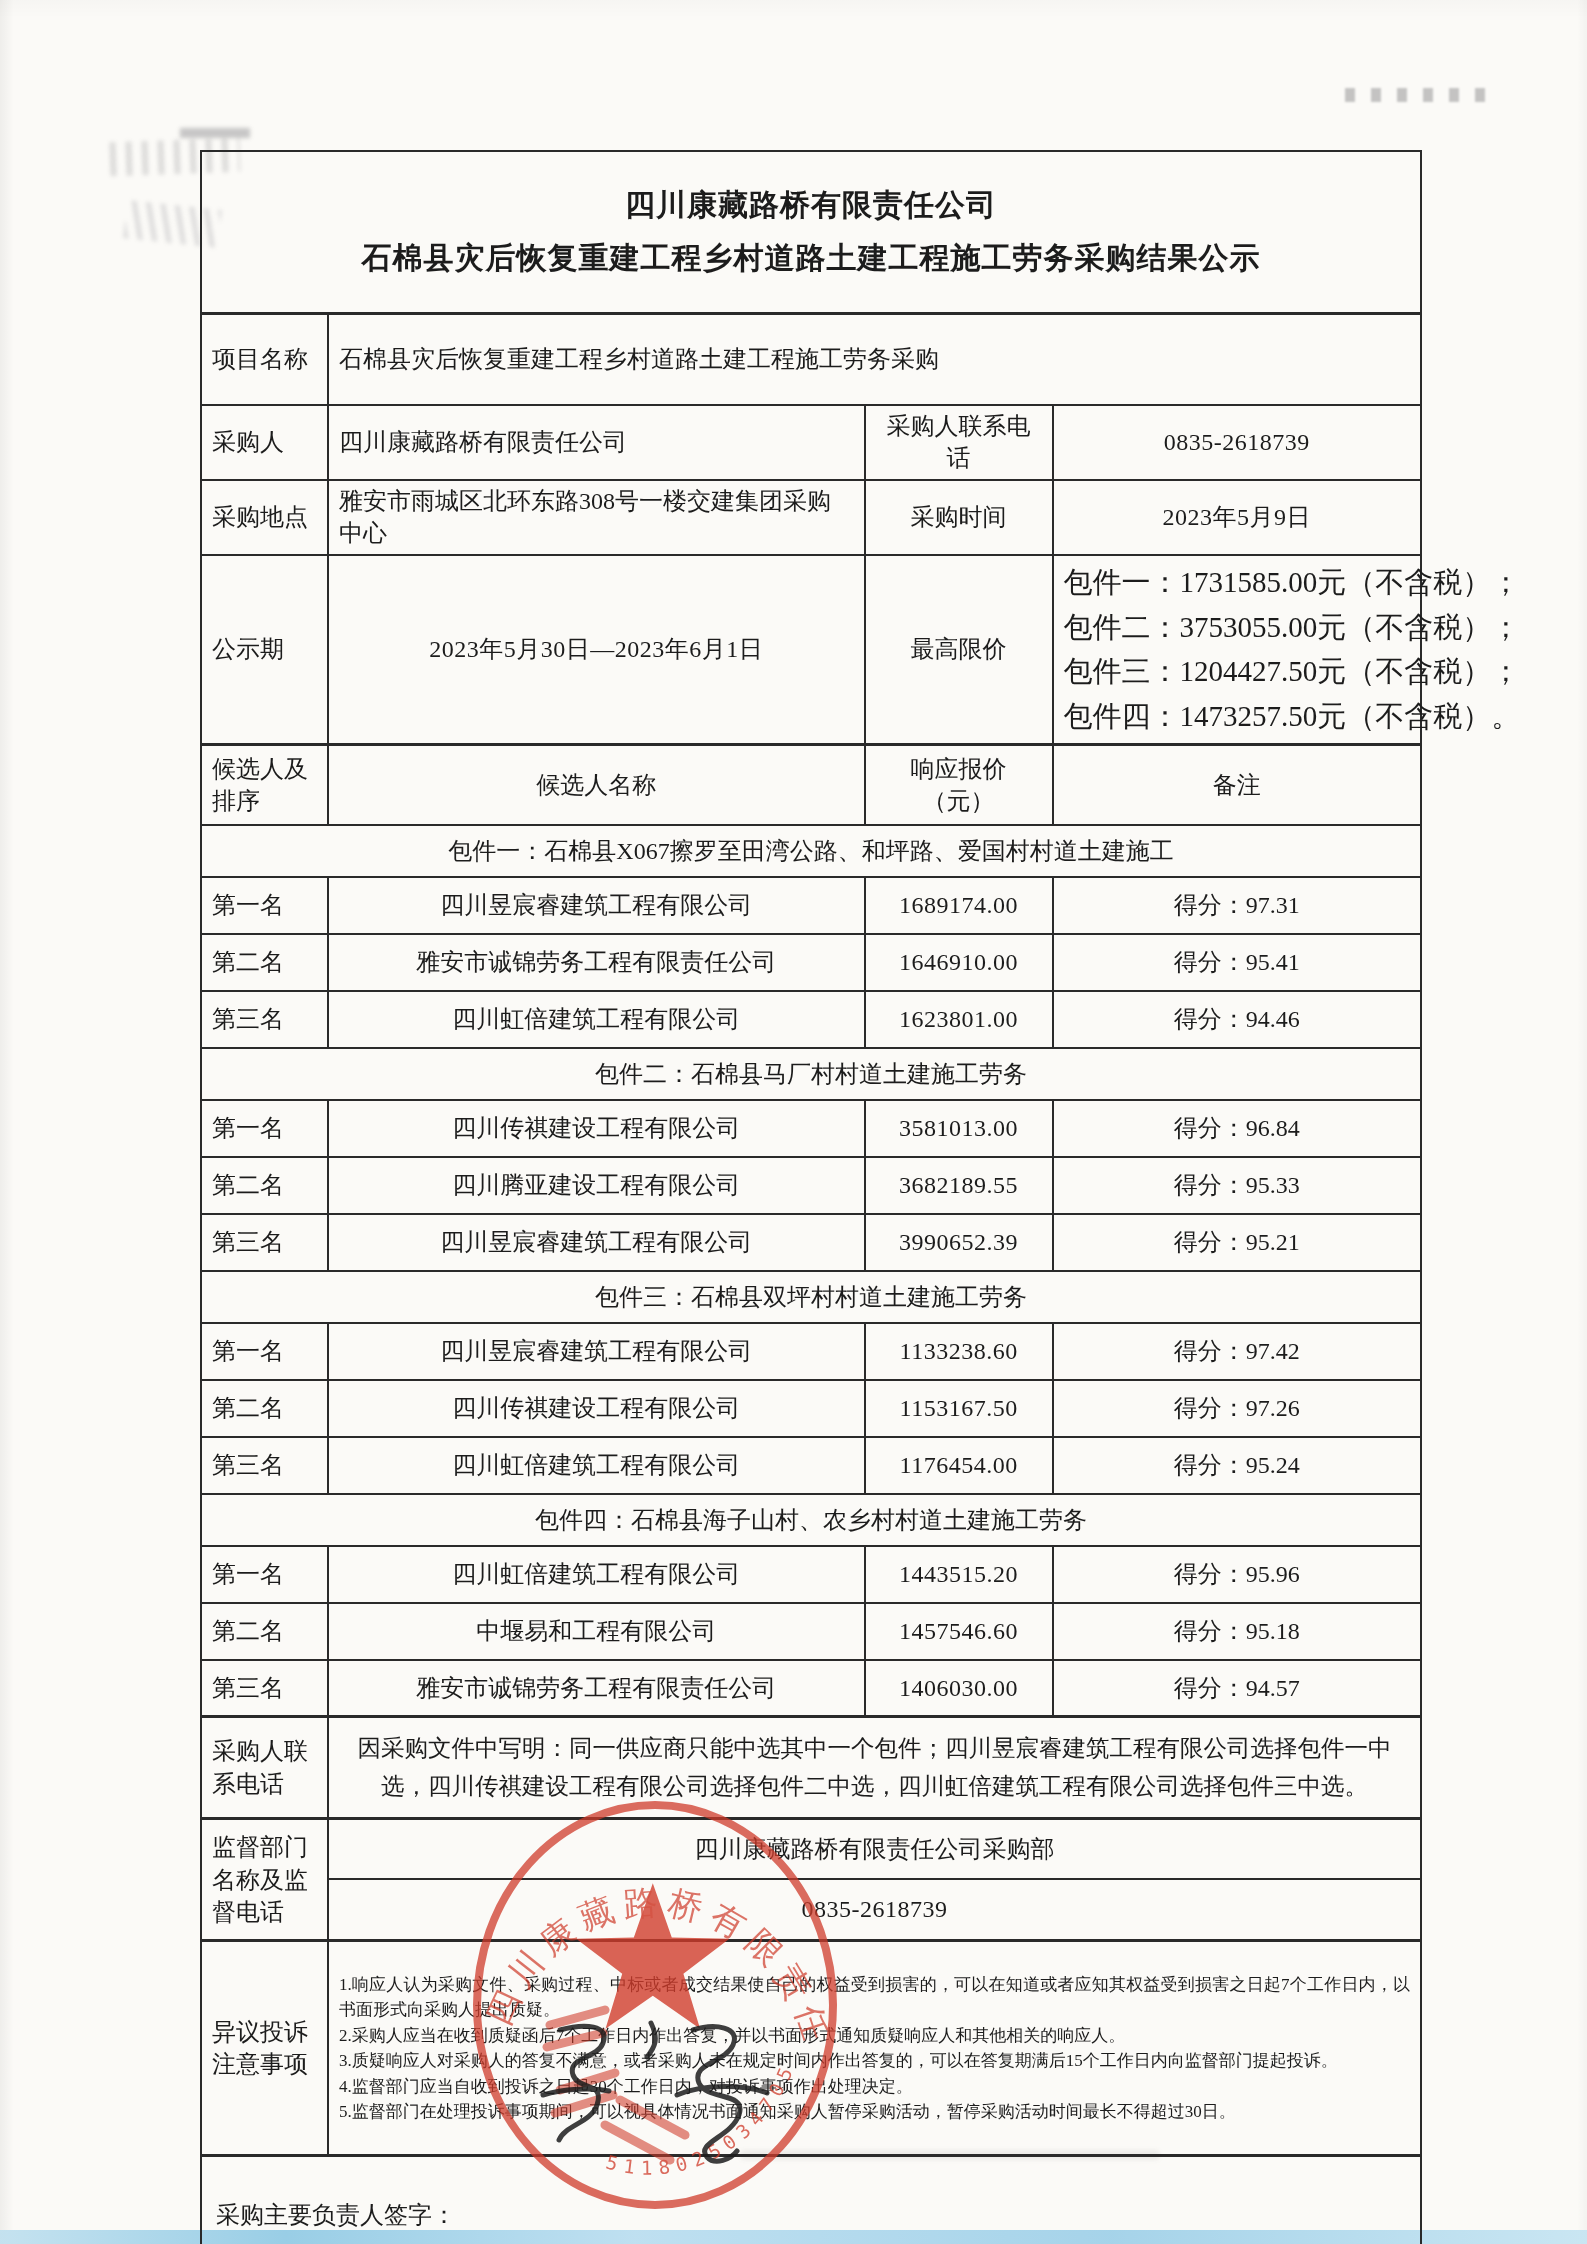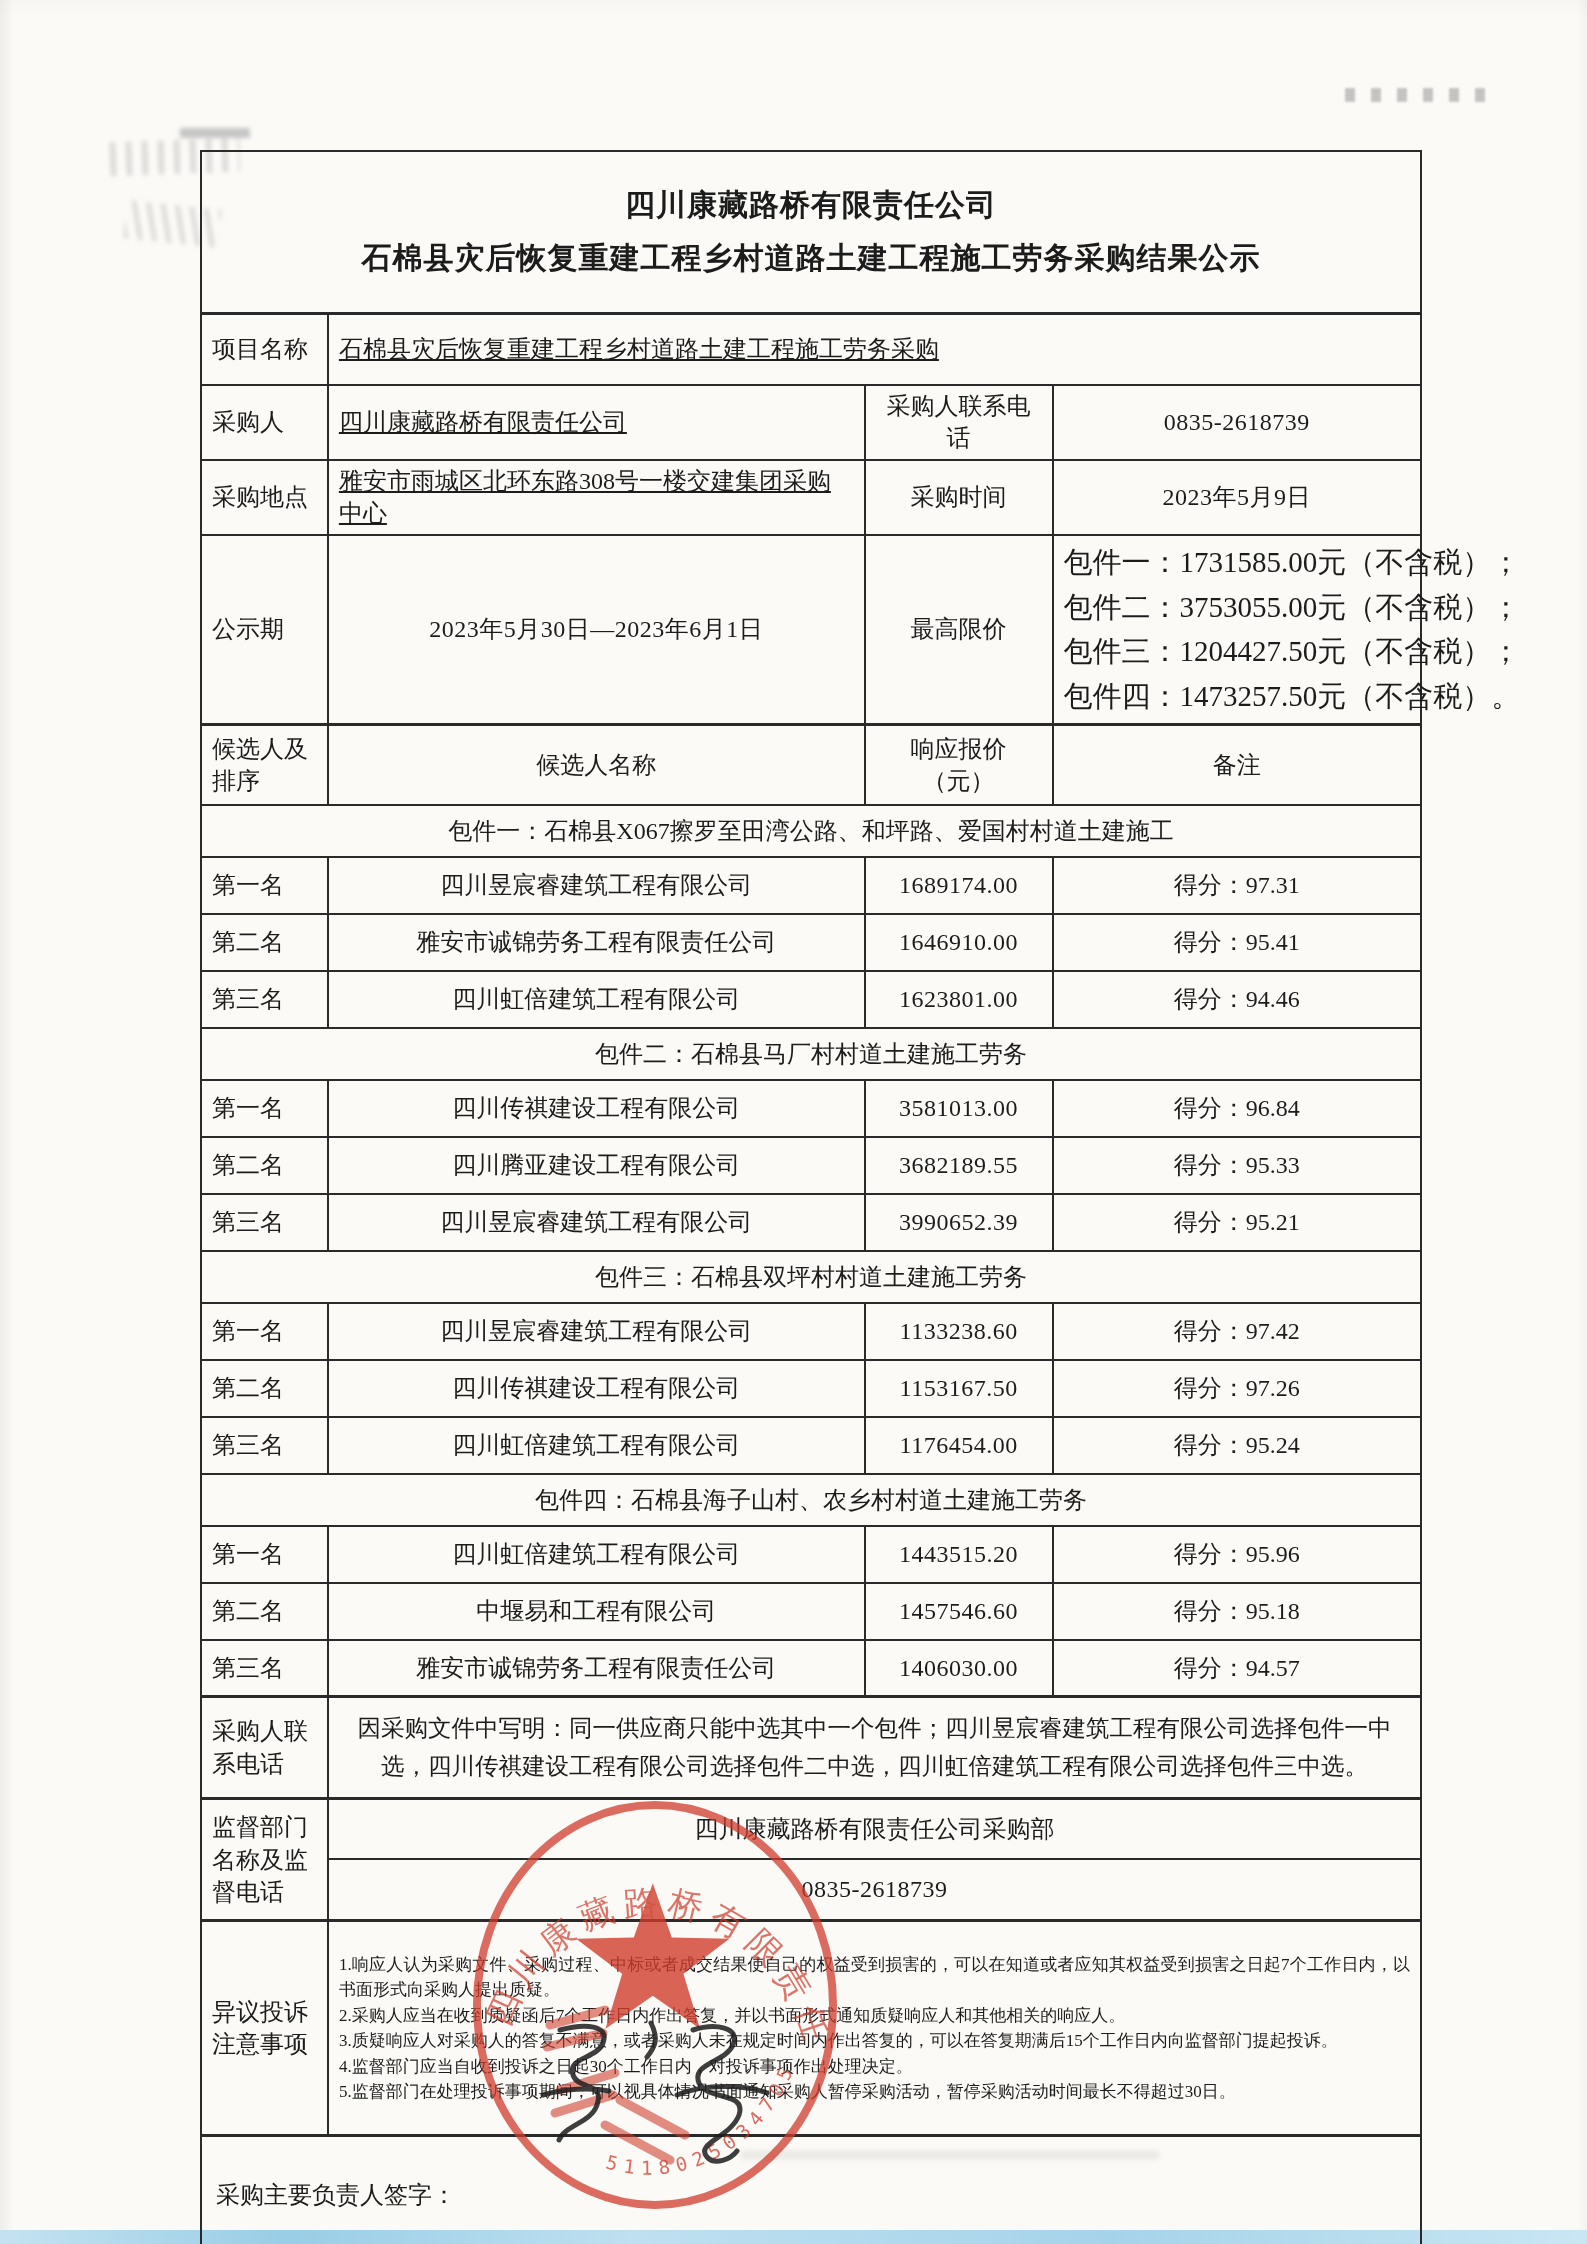--- a/index.html
+++ b/index.html
@@ -30,24 +30,24 @@
     padding:4px 10px;
     font-size:24px;
     line-height:1.35;
     vertical-align:middle;
     word-break:break-all;
   }
   tr.section > td { border-top-width:3px; }
 
   .c-label { text-align:left; padding-left:12px; padding-right:8px; }
   .c-center { text-align:center; }
-  .c-left { text-align:left;text-decoration:underline; }
+  .c-left { text-align:left; }
 
   .r-title td { height:162px; border-bottom-width:3px; }
-  .r-project td { height:72px; }
+  .r-project td { height:92px; }
   .r-info td { height:66px; }
   .r-pub td { height:140px; }
   .r-head td { height:80px; }
   .r-banner td { height:52px; }
   .r-data td { height:57px; }
   .r-notes td { height:102px; }
   .r-sup1 td { height:60px; }
   .r-sup2 td { height:62px; }
   .r-complaint td { height:215px; }
   .r-sign td { height:118px; border-bottom-width:3px; }

